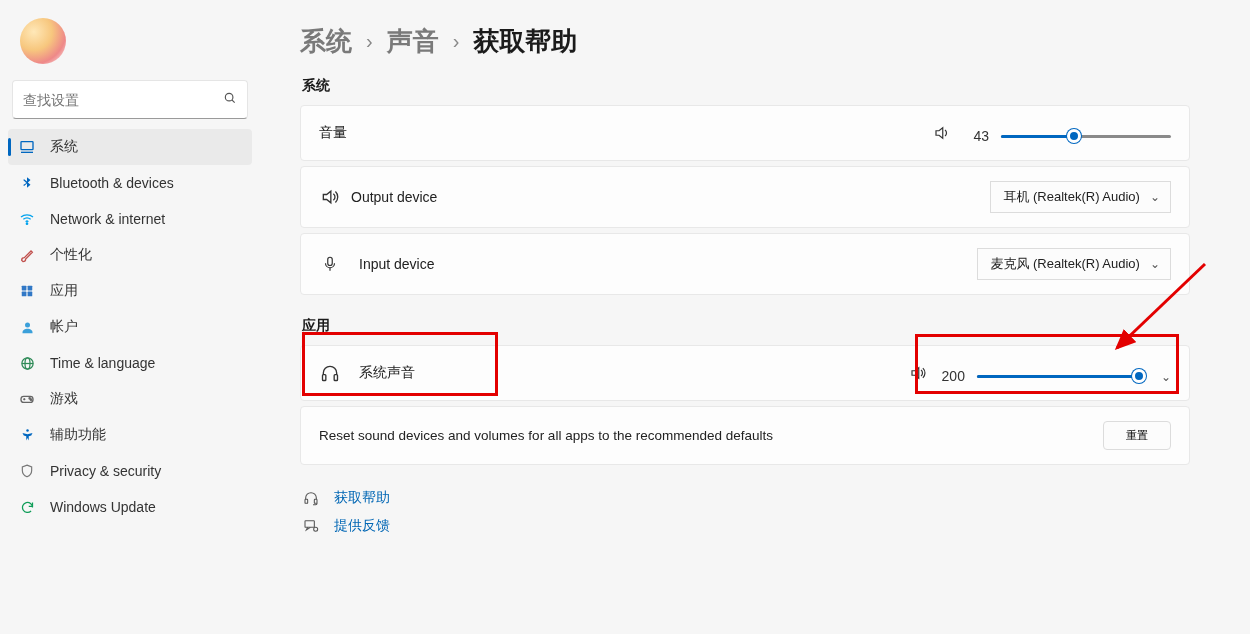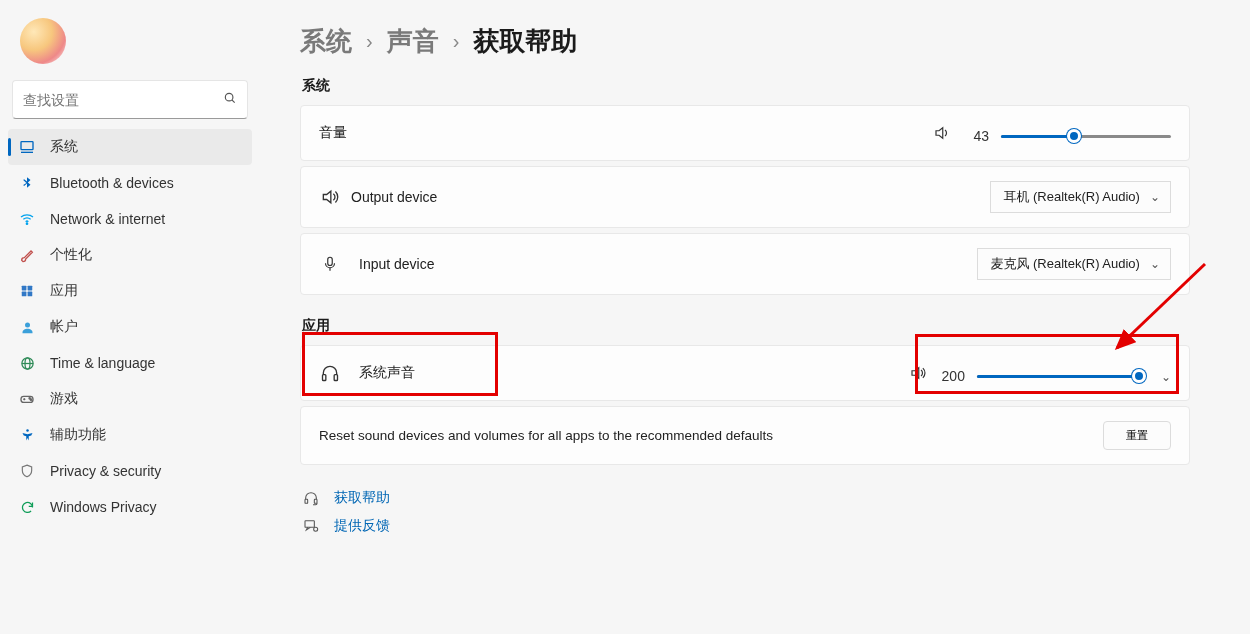--- a/index.html
+++ b/index.html
@@ -288,21 +288,21 @@
       </span>
       <span>Privacy &amp; security</span>
     </div>
     <div class="navitem">
       <span class="navicon">
         <svg width="15" height="15" viewBox="0 0 24 24" fill="none" stroke="#0f9d58" stroke-width="2">
             <path d="M20 12a8 8 0 10-2.3 5.6"></path>
             <polyline points="20 4 20 10 14 10" fill="none"></polyline>
           </svg>
       </span>
-      <span>Windows Privacy</span>
+      <span>Windows Update</span>
     </div>
   </div>
 </div>
 
 <div class="main">
   <div class="breadcrumb">
     <span class="gray">系统</span>
     <span class="sep">›</span>
     <span class="gray">声音</span>
     <span class="sep">›</span>

